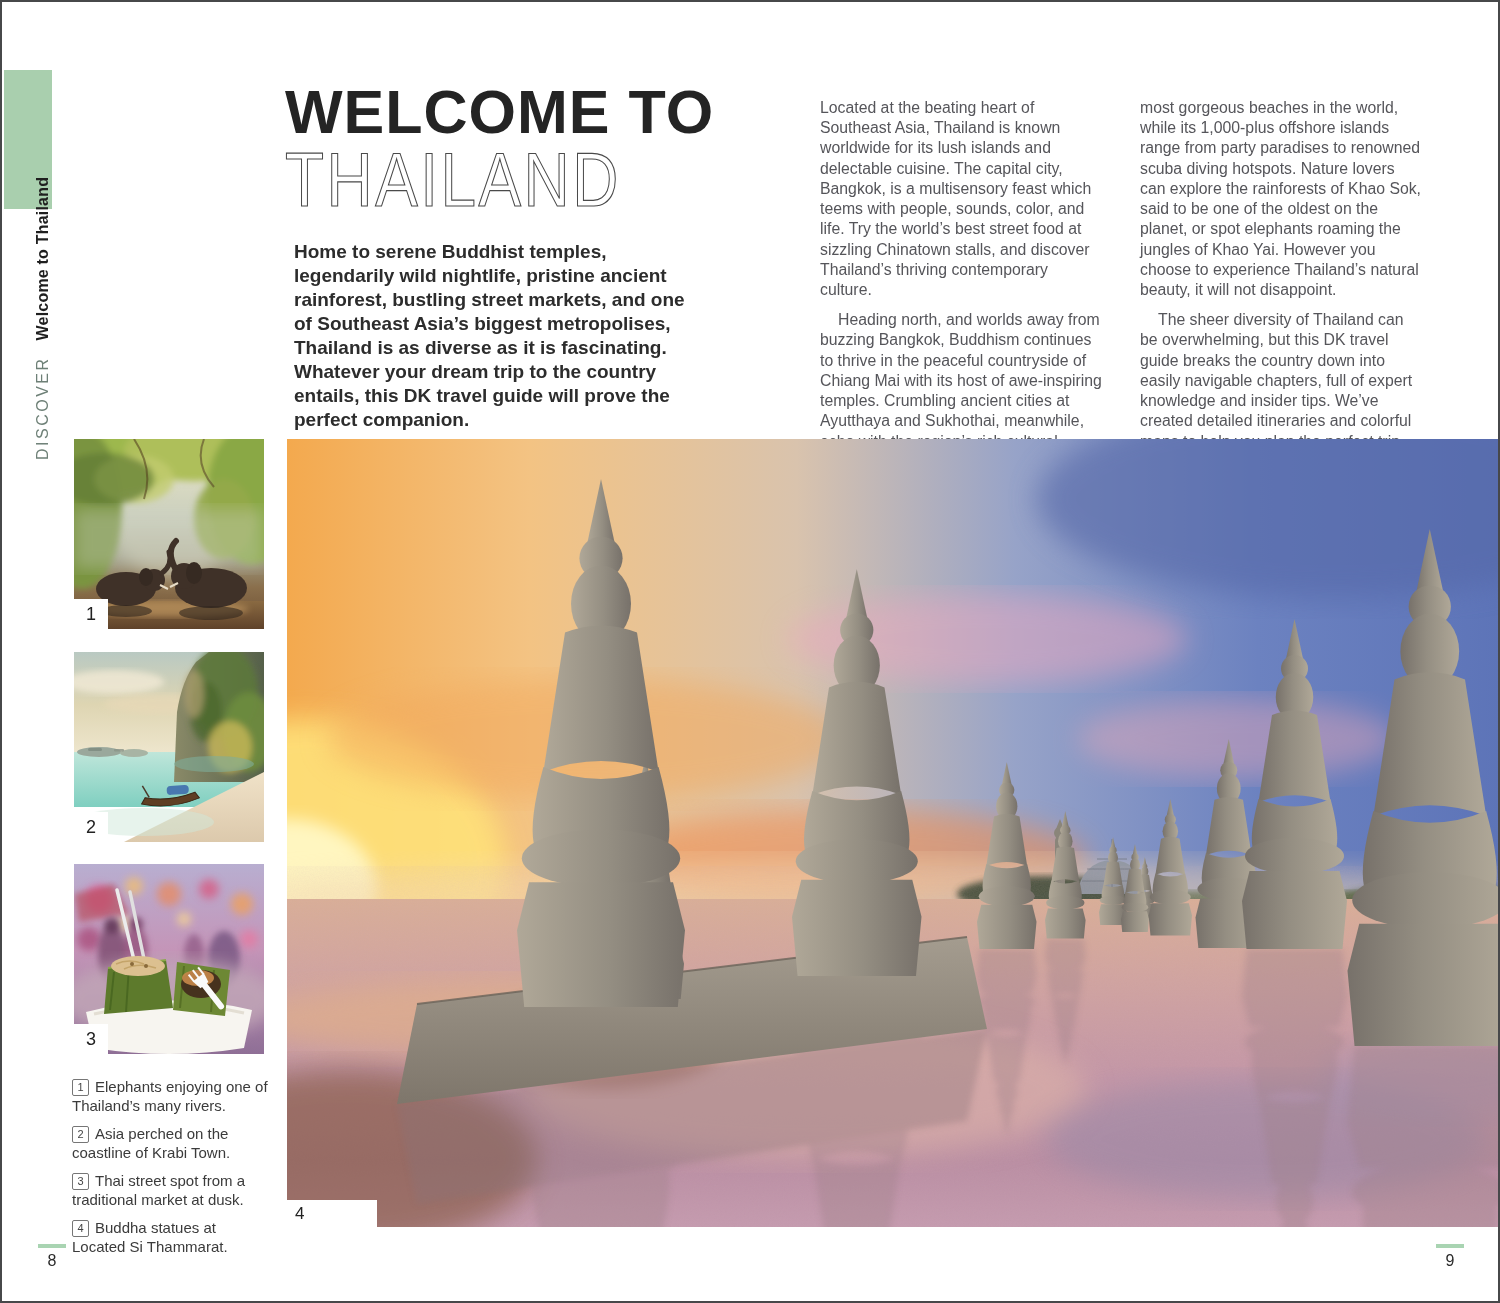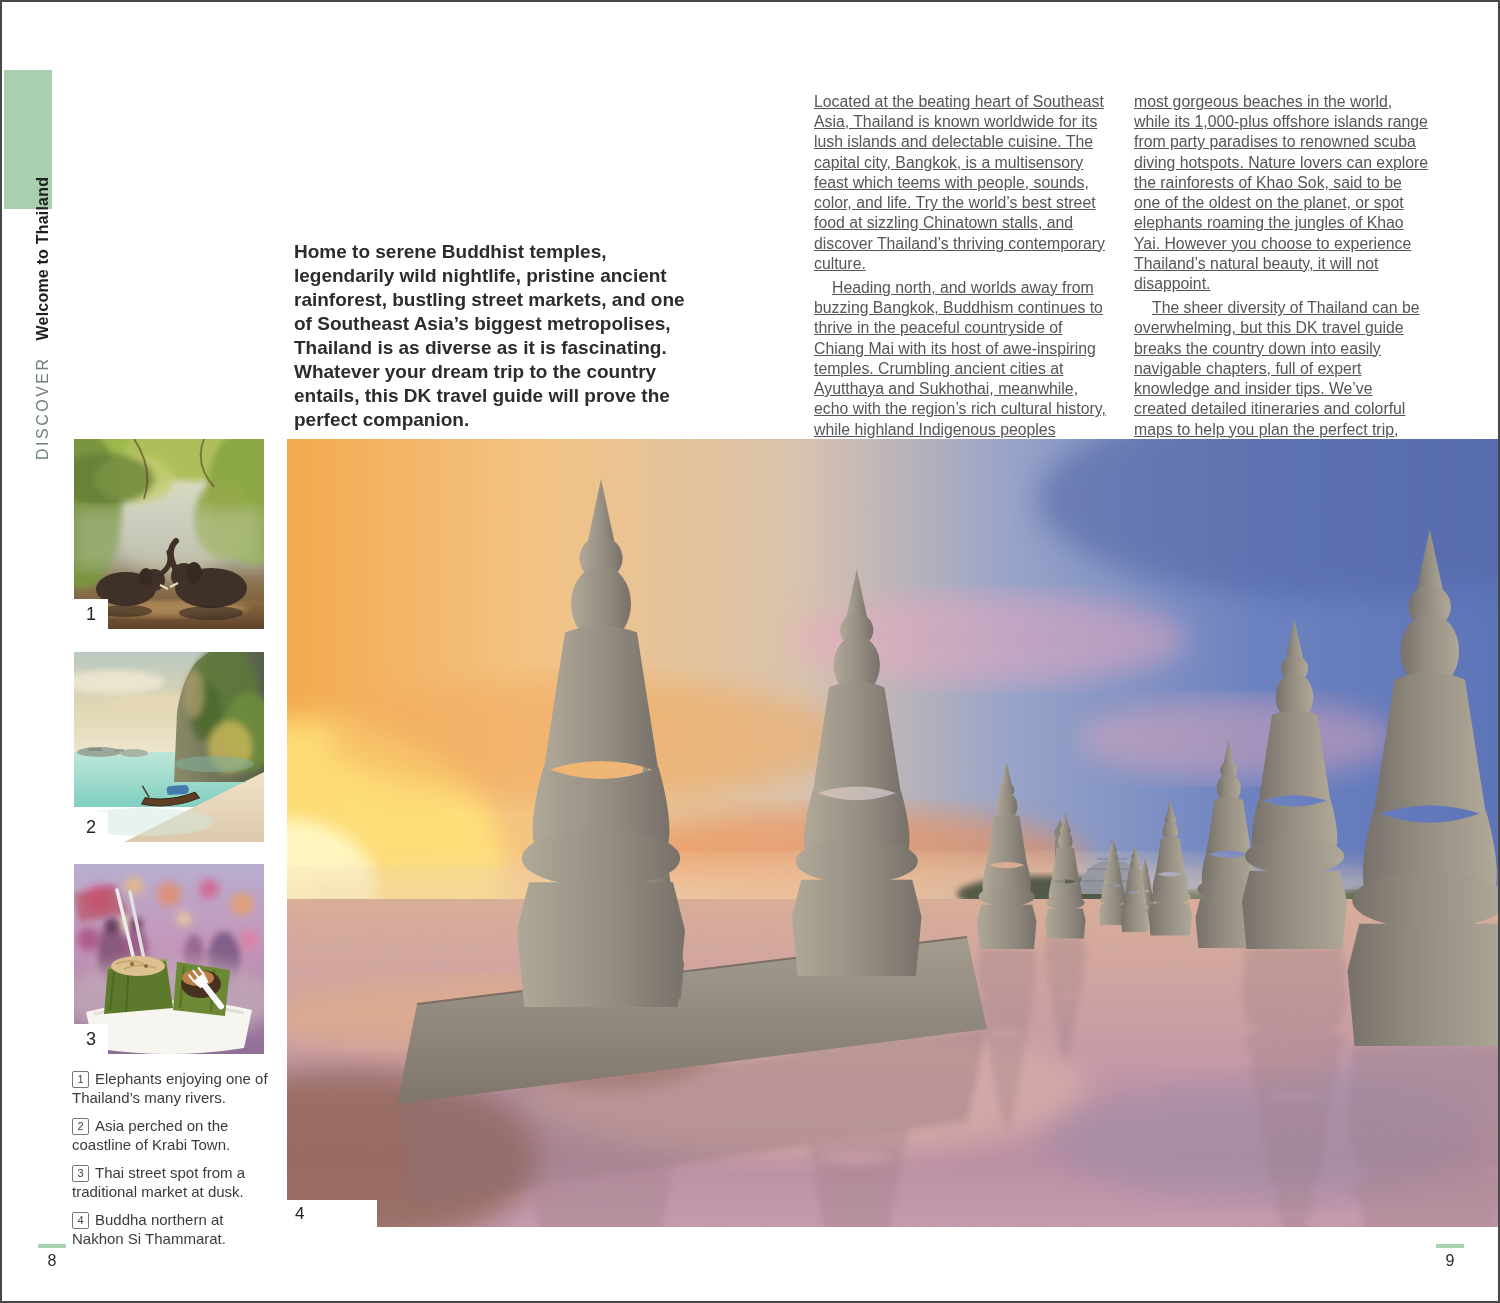--- a/index.html
+++ b/index.html
@@ -19,38 +19,38 @@
   .title { position:absolute; left:283px; top:78px; margin:0; }
   .t1 { display:block; font-size:61px; font-weight:bold; color:#242424; letter-spacing:1px; line-height:1.08; }
   .t2 { display:block; font-size:76px; font-weight:400; letter-spacing:3px; line-height:1.0;
         transform:scaleX(.84); transform-origin:left center; color:#5c5c5c; margin-top:-4px; }
   @supports (-webkit-text-stroke: 1px black) {
     .t2 { color:transparent; -webkit-text-stroke:1.2px #4a4a4a; }
   }
   .intro { position:absolute; left:285px; top:231px; width:404px; margin:7px;
            font-size:19px; font-weight:bold; line-height:1.26; color:#2c2c2c; }
   .col { position:absolute; top:86px; width:303px; font-size:15.8px; line-height:1.28; color:#55555a; }
-  .col p { margin:4px;text-decoration:underline; }
+  .col p { margin:10px; }
   .col p.indent { text-indent:18px; }
   .col1 { left:808px; }
   .col2 { left:1128px; }
   .fig { position:absolute; overflow:hidden; }
   .fig svg { display:block; }
   .fig-num {
     position:absolute; left:0; bottom:0; background:#ffffff; width:34px; height:30px;
     display:flex; align-items:center; justify-content:center;
     font-size:18px; color:#222222;
   }
   .fig1 { left:72px; top:437px; width:190px; height:190px; }
   .fig2 { left:72px; top:650px; width:190px; height:190px; }
   .fig3 { left:72px; top:862px; width:190px; height:190px; }
   .figmain { left:285px; top:437px; width:1213px; height:788px; }
   .fig-num-main { width:90px; height:27px; justify-content:flex-start; padding-left:8px; font-size:17px; box-sizing:border-box; }
   .captions { position:absolute; left:70px; top:1068px; width:200px; }
-  .cap { font-size:15px; line-height:1.2; color:#3b3b3b; margin:0 0 10px 0; }
+  .cap { font-size:15px; line-height:1.2; color:#3b3b3b; margin:8px 0 10px 0; }
   .cap-num {
     display:inline-block; width:15px; height:15px; border:1px solid #767676; border-radius:2px;
     font-size:11px; line-height:15px; text-align:center; color:#444444; margin-right:6px;
     position:relative; top:-1px; box-sizing:content-box;
   }
   .pageno { position:absolute; top:1242px; width:28px; text-align:center; font-size:16px; color:#2b2b2b; }
   .pageno .rule { width:28px; height:4px; background:#a9d4b2; margin:0 auto 4px auto; }
   .pageno-left { left:36px; }
   .pageno-right { left:1434px; }
 </style>
@@ -58,20 +58,24 @@
 <body>
 
 <div class="page">
 
   <div class="green-block"></div>
 
   <div class="side-label">
     <span class="side-section">DISCOVER</span><span class="side-chapter">Welcome to Thailand</span>
   </div>
 
+  <h1 class="title">
+    <span class="t1">WELCOME TO</span>
+    <span class="t2">THAILAND</span>
+  </h1>
 
   <p class="intro">Home to serene Buddhist temples, legendarily wild nightlife, pristine ancient rainforest, bustling street markets, and one of Southeast Asia’s biggest metropolises, Thailand is as diverse as it is fascinating. Whatever your dream trip to the country entails, this DK travel guide will prove the perfect companion.</p>
 
   <div class="col col1">
     <p>Located at the beating heart of Southeast Asia, Thailand is known worldwide for its lush islands and delectable cuisine. The capital city, Bangkok, is a multisensory feast which teems with people, sounds, color, and life. Try the world’s best street food at sizzling Chinatown stalls, and discover Thailand’s thriving contemporary culture.</p>
     <p class="indent">Heading north, and worlds away from buzzing Bangkok, Buddhism continues to thrive in the peaceful countryside of Chiang Mai with its host of awe-inspiring temples. Crumbling ancient cities at Ayutthaya and Sukhothai, meanwhile, echo with the region’s rich cultural history, while highland Indigenous peoples continue to practice unique and vibrant customs in the isolation of the northern mountains. Thailand’s coastline is blessed with some of the</p>
   </div>
 
   <div class="col col2">
     <p>most gorgeous beaches in the world, while its 1,000-plus offshore islands range from party paradises to renowned scuba diving hotspots. Nature lovers can explore the rainforests of Khao Sok, said to be one of the oldest on the planet, or spot elephants roaming the jungles of Khao Yai. However you choose to experience Thailand’s natural beauty, it will not disappoint.</p>
@@ -364,21 +368,21 @@
     <p class="cap">
       <span class="cap-num">1</span><span>Elephants enjoying one of Thailand’s many rivers.</span>
     </p>
     <p class="cap">
       <span class="cap-num">2</span><span>Asia perched on the coastline of Krabi Town.</span>
     </p>
     <p class="cap">
       <span class="cap-num">3</span><span>Thai street spot from a traditional market at dusk.</span>
     </p>
     <p class="cap">
-      <span class="cap-num">4</span><span>Buddha northern at Nakhon Si Thammarat.</span>
+      <span class="cap-num">4</span><span>Buddha statues at Located Si Thammarat.</span>
     </p>
   </div>
 
   <div class="pageno pageno-left">
     <div class="rule"></div>
     <span>8</span>
   </div>
   <div class="pageno pageno-right">
     <div class="rule"></div>
     <span>9</span>

